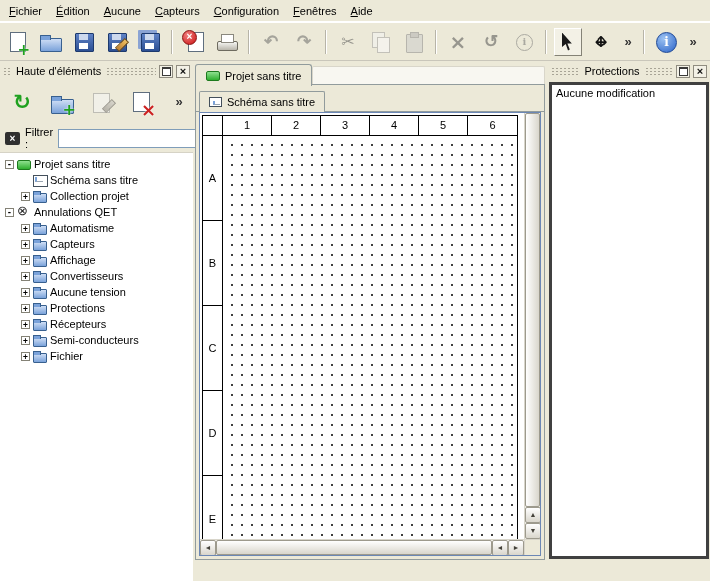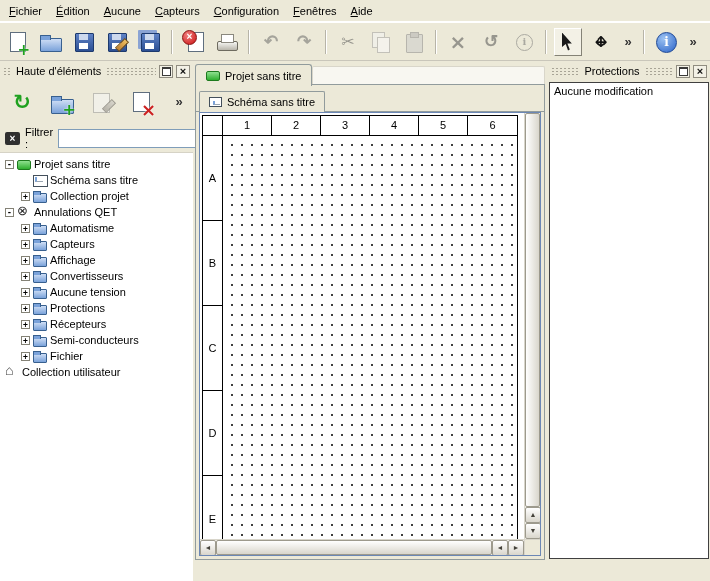--- a/index.html
+++ b/index.html
@@ -130,21 +130,21 @@
   .grid { width:294px; height:425px; background-image:radial-gradient(circle, #3c3c3c 0.7px, transparent 1.1px); background-size:10px 10px; background-position:4px 4px; }
 
   .vscroll { position:absolute; top:0; right:0; bottom:16px; width:16px; background:#f3f2ec; border-left:1px solid #d8d5ca; display:flex; flex-direction:column; }
   .hscroll { position:absolute; left:0; bottom:0; right:16px; height:16px; background:#f3f2ec; border-top:1px solid #d8d5ca; display:flex; }
   .sb-btn { flex:0 0 16px; width:16px; height:16px; background:linear-gradient(#ffffff,#d9d6cc); border:1px solid #9d9a8d; border-radius:2px; color:#44423a; font-size:7px; line-height:14px; text-align:center; padding:0; }
   .sb-thumb { flex:1; background:linear-gradient(90deg,#ffffff,#d9d6cc); border:1px solid #9d9a8d; border-radius:2px; }
   .hscroll .sb-thumb { background:linear-gradient(#ffffff,#d9d6cc); }
   .sb-corner { position:absolute; right:0; bottom:0; width:16px; height:16px; background:#ece9d8; border-left:1px solid #d8d5ca; border-top:1px solid #d8d5ca; }
 
   
-  .undo-list { position:absolute; top:20px; left:1px; right:1px; bottom:1px; background:#fff; border:1px solid #404040; overflow:hidden; }
+  .undo-list { position:absolute; top:20px; left:1px; right:1px; bottom:1px; background:#fff; border:3px solid #404040; overflow:hidden; }
   .undo-item { padding:2px 4px; white-space:nowrap; }
 </style>
 </head>
 <body>
 
 <div id="root">
 
   <div class="menubar">
       <div class="menu-item">Fichier</div>
       <div class="menu-item">Édition</div>
@@ -314,24 +314,20 @@
         </div>
         <div class="tree-row lvl1">
           <span class="expander">+</span>
           <span class="ti ti-folder"></span>
           <span class="tree-label">Semi-conducteurs</span>
         </div>
         <div class="tree-row lvl1">
           <span class="expander">+</span>
           <span class="ti ti-folder"></span>
           <span class="tree-label">Fichier</span>
-        </div>
-        <div class="tree-row lvl0">
-          <span class="ti ti-home"></span>
-          <span class="tree-label">Collection utilisateur</span>
         </div>
       </div>
   </div>
 
   <div id="center">
     <div class="tabbar">
       <div class="tab">
         <span class="tab-icon"></span>
         <span>Projet sans titre</span>
       </div>

